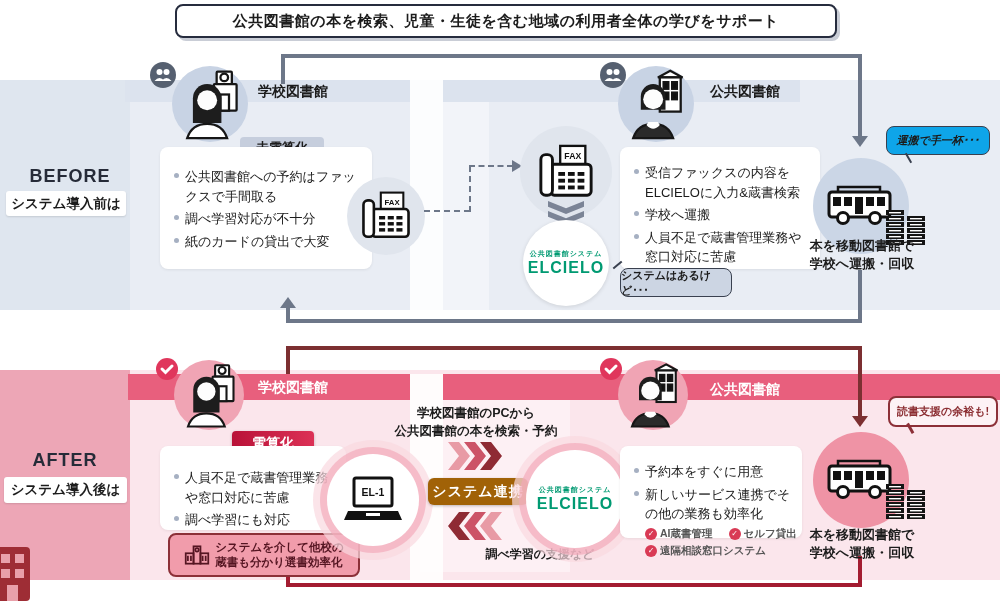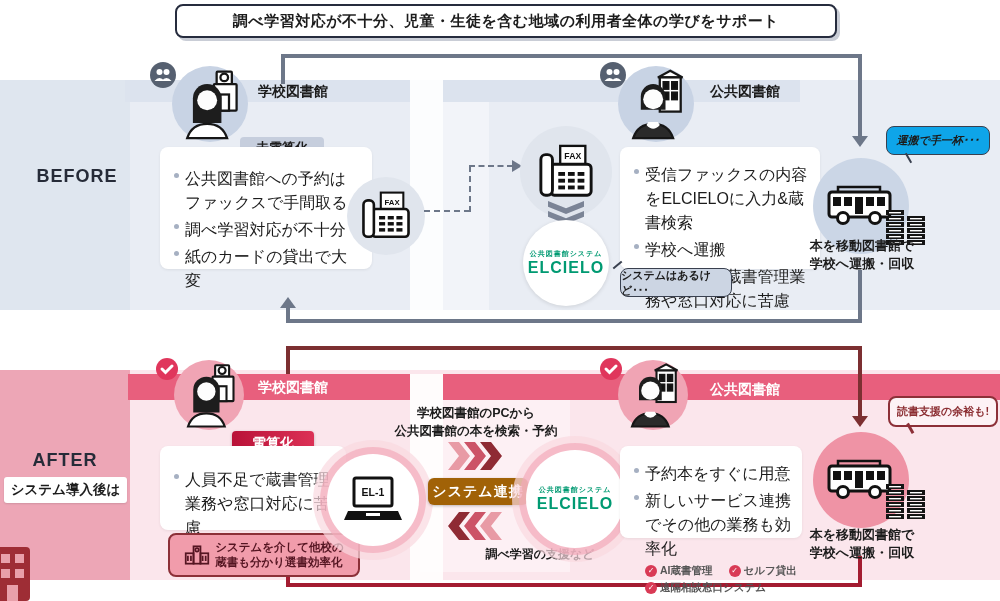--- a/index.html
+++ b/index.html
@@ -20,21 +20,21 @@
   
   .band-b{top:80px;height:22px;background:#dce3ee;}
   .band-a{top:374px;height:26px;background:#e85f7d;}
   .band-label{font-size:14px;font-weight:bold;}
   .band-label.w{color:#fff;}
   
   .side-big{width:130px;text-align:center;font-size:18px;font-weight:bold;color:#262b38;letter-spacing:1px;}
   .side-badge{background:#fff;border-radius:3px;font-size:13.5px;font-weight:bold;display:flex;align-items:center;justify-content:center;box-shadow:0 1px 2px rgba(0,0,0,.12);}
   
   .card{background:#fff;border-radius:8px;box-shadow:0 1px 3px rgba(0,0,0,.07);}
-  .bullets{list-style:none;margin:0;padding:0;font-size:16px;line-height:1.5;}
+  .bullets{list-style:none;margin:0;padding:0;font-size:13px;line-height:1.5;}
   .bullets li{position:relative;padding-left:13px;margin-bottom:3px;}
   .bullets li::before{content:"";position:absolute;left:2px;top:6px;width:5px;height:5px;border-radius:50%;background:#a6b0c2;}
   
   .badge-gray{background:#c6cedd;border-radius:4px;color:#1c1c1c;font-size:13px;font-weight:bold;display:flex;align-items:center;justify-content:center;}
   .badge-red{background:linear-gradient(90deg,#b91238,#dc3156);border-radius:4px;color:#fff;font-size:14px;font-weight:bold;display:flex;align-items:center;justify-content:center;box-shadow:0 1px 3px rgba(0,0,0,.25);}
   .badge-link{background:#a16207;border-radius:6px;color:#fff;font-size:14px;font-weight:bold;display:flex;align-items:center;justify-content:center;box-shadow:0 1px 3px rgba(0,0,0,.25);letter-spacing:1px;}
   
   .circ{border-radius:50%;display:flex;align-items:center;justify-content:center;}
   .ring{box-shadow:0 0 0 7px rgba(243,168,184,.65),0 0 0 14px rgba(250,216,224,.7);background:#fff;}
   
@@ -102,24 +102,25 @@
   <div class="abs ln-maroon" style="left:286px;top:346px;width:4px;height:28px;"></div>
   <div class="abs ln-maroon" style="left:858px;top:346px;width:4px;height:70px;"></div>
   <div class="abs ah-down-maroon" style="left:852px;top:416px;"></div>
 
   <div class="abs ln-red" style="left:858px;top:556px;width:4px;height:31px;"></div>
   <div class="abs ln-red" style="left:286px;top:583px;width:576px;height:4px;"></div>
   <div class="abs ln-red" style="left:286px;top:572px;width:4px;height:15px;"></div>
   <div class="abs ah-up-red" style="left:280px;top:561px;"></div>
 
   <div class="abs title-box">
-    <span>調べ学習対応が不十分、児童・生徒を含む地域の利用者全体の学びをサポート</span>
-  </div>
-
-  <div class="abs side-big" style="left:12px;top:166px;">BEFORE</div>
+    <span>公共図書館の本を検索、児童・生徒を含む地域の利用者全体の学びをサポート</span>
+  </div>
+
+  <div class="abs side-big" style="left:5px;top:166px;">BEFORE</div>
+  <div class="abs side-badge" style="left:6px;top:191px;width:120px;height:25px;">システム導入前は</div>
 
   <span class="abs band-label" style="left:258px;top:83px;">学校図書館</span>
   <div class="abs circ" style="left:172px;top:66px;width:76px;height:76px;background:#c8d3e4;">
     <svg width="76" height="76" viewBox="0 0 80 80">
       <g stroke="#161616" stroke-width="2.4" fill="#fff">
         <rect x="47" y="6" width="16" height="13" rx="1"></rect>
           <circle cx="55" cy="12" r="4"></circle>
         <rect x="44" y="19" width="24" height="28" rx="1"></rect>
           <rect x="51" y="30" width="9" height="17"></rect>
       </g>
@@ -314,20 +315,21 @@
   </div>
   <div class="abs circ" style="left:156px;top:358px;width:22px;height:22px;background:#e0365c;">
     <svg width="22" height="22" viewBox="0 0 22 22">
         <path d="M6 11 l3.5 3.5 L16 8" fill="none" stroke="#fff" stroke-width="3" stroke-linecap="round"></path>
       </svg>
   </div>
   <div class="abs badge-red" style="left:232px;top:431px;width:82px;height:25px;">電算化</div>
   <div class="abs card" style="left:160px;top:446px;width:186px;height:84px;padding:22px 8px 0 12px;box-sizing:border-box;">
     <ul class="bullets">
       <li>人員不足で蔵書管理業務や窓口対応に苦慮</li>
+      <li>調べ学習にも対応</li>
     </ul>
   </div>
   <div class="abs bubble maroon" style="left:168px;top:533px;width:188px;height:40px;background:#f19cab;color:#551522;gap:5px;font-size:11.5px;line-height:1.3;">
     <svg width="26" height="24" viewBox="0 0 30 26">
       <g fill="none" stroke="#551522" stroke-width="2">
         <rect x="11" y="3" width="8" height="20"></rect>
           <circle cx="15" cy="7" r="2"></circle>
         <rect x="2" y="11" width="9" height="12"></rect>
           <rect x="19" y="11" width="9" height="12"></rect>
         <path d="M4.5 14 v6 M8 14 v6 M21.5 14 v6 M25 14 v6"></path>

